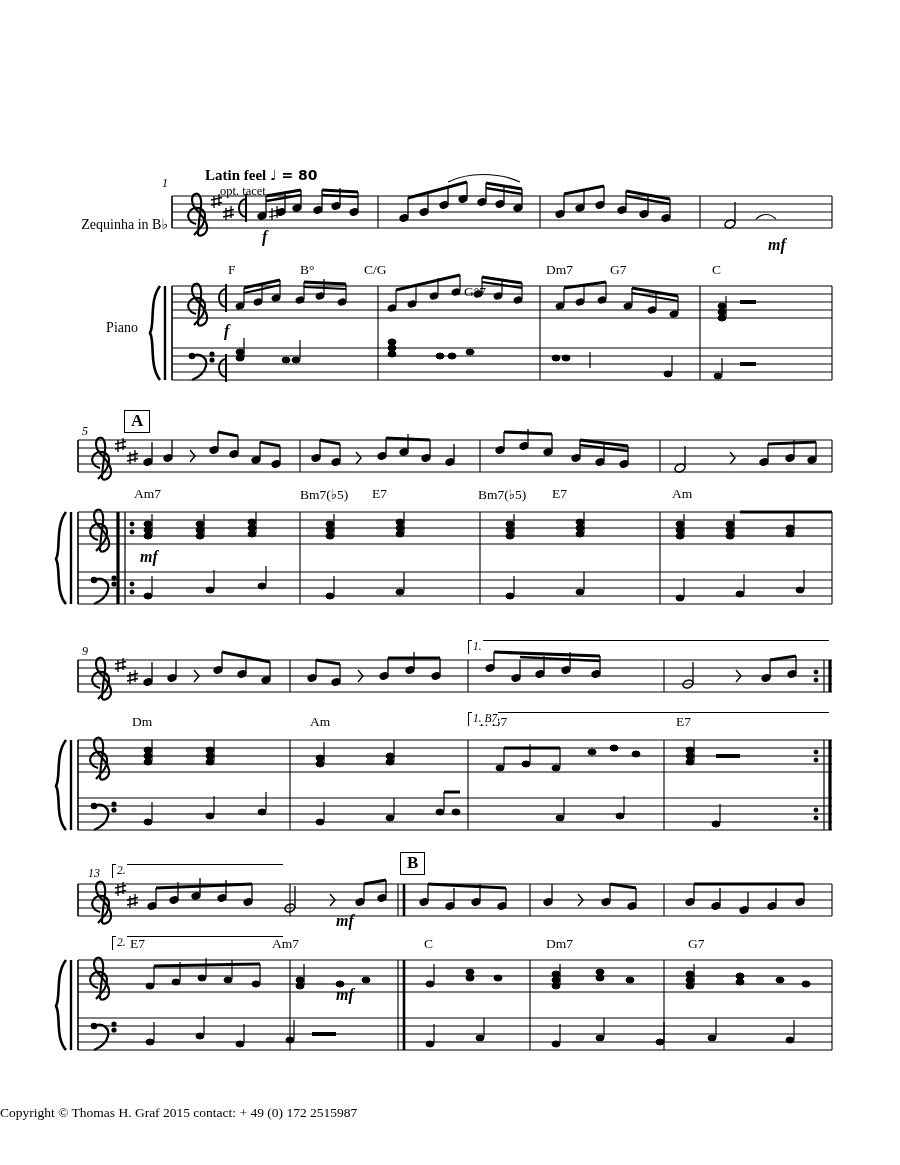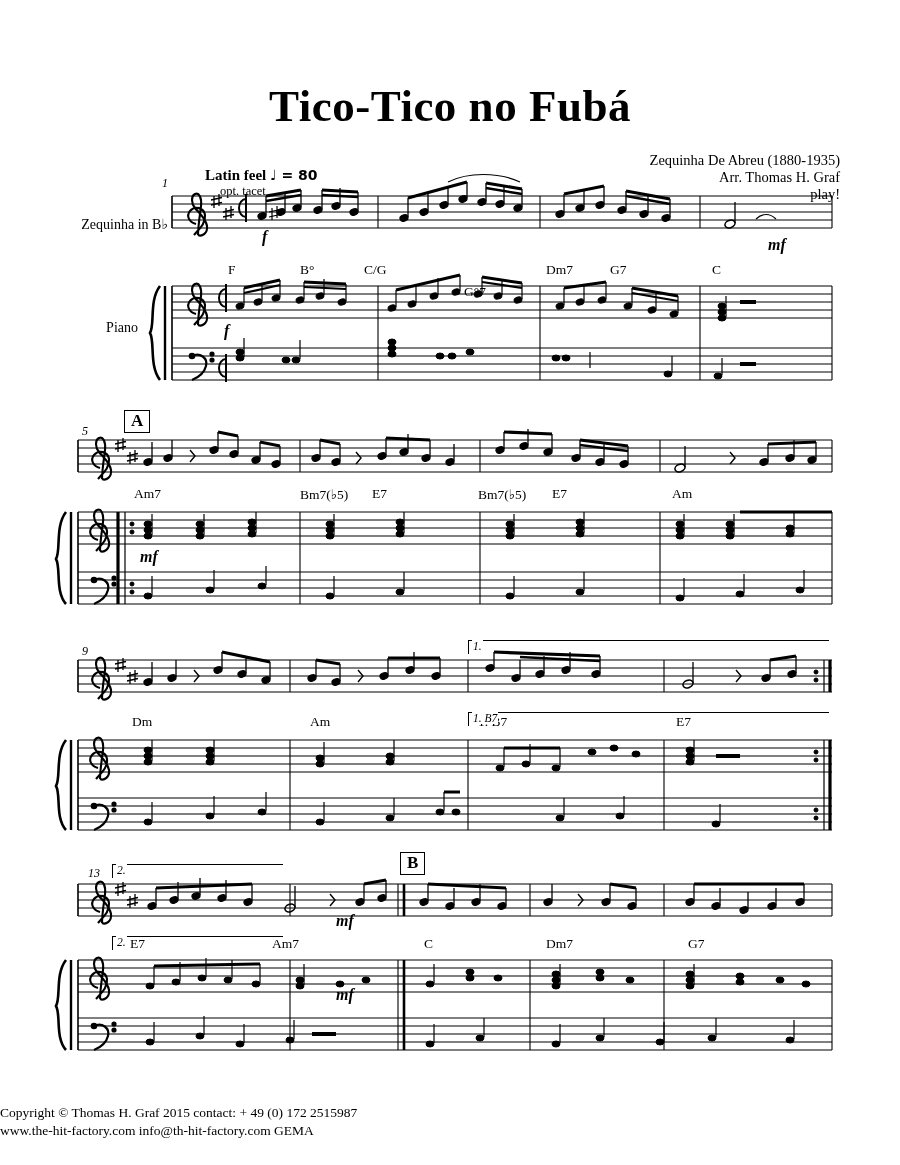--- a/index.html
+++ b/index.html
@@ -148,27 +148,21 @@
     line-height: 18px;
   }
   .footer .l1 { }
   .footer .l2 { }
 </style>
 </head>
 <body>
 
 <div class="page">
 
-  <div class="title">Tico-Tico no Fubá</div>
-
-  <div class="credits">
-    <div>Zequinha De Abreu (1880-1935)</div>
-    <div>Arr. Thomas H. Graf</div>
-    <div class="play">play!</div>
-  </div>
+
 
   <div class="tempo">
     <span>Latin feel</span>
     <span class="note-eq">♩ = 80</span>
   </div>
   <div class="tempo-sub">opt. tacet</div>
 
   <div class="measnum" style="left:162px; top:176px;">1</div>
 
   <div class="inst-label" style="left:48px; top:216px; width:120px;">Zequinha in B♭</div>
@@ -977,16 +971,15 @@
   </div>
   <div class="volta" style="left:112px; top:864px; width:170px;">
     <span>2.</span>
   </div>
   <div class="volta" style="left:112px; top:936px; width:170px;">
     <span>2.</span>
   </div>
 
   <div class="footer" style="top:1104px;">
     <div class="l1">Copyright © Thomas H. Graf 2015 contact:  + 49 (0) 172 2515987</div>
-    <div class="l2">www.the-hit-factory.com  info@th-hit-factory.com GEMA</div>
   </div>
 
 </div>
 
 </body></html>

